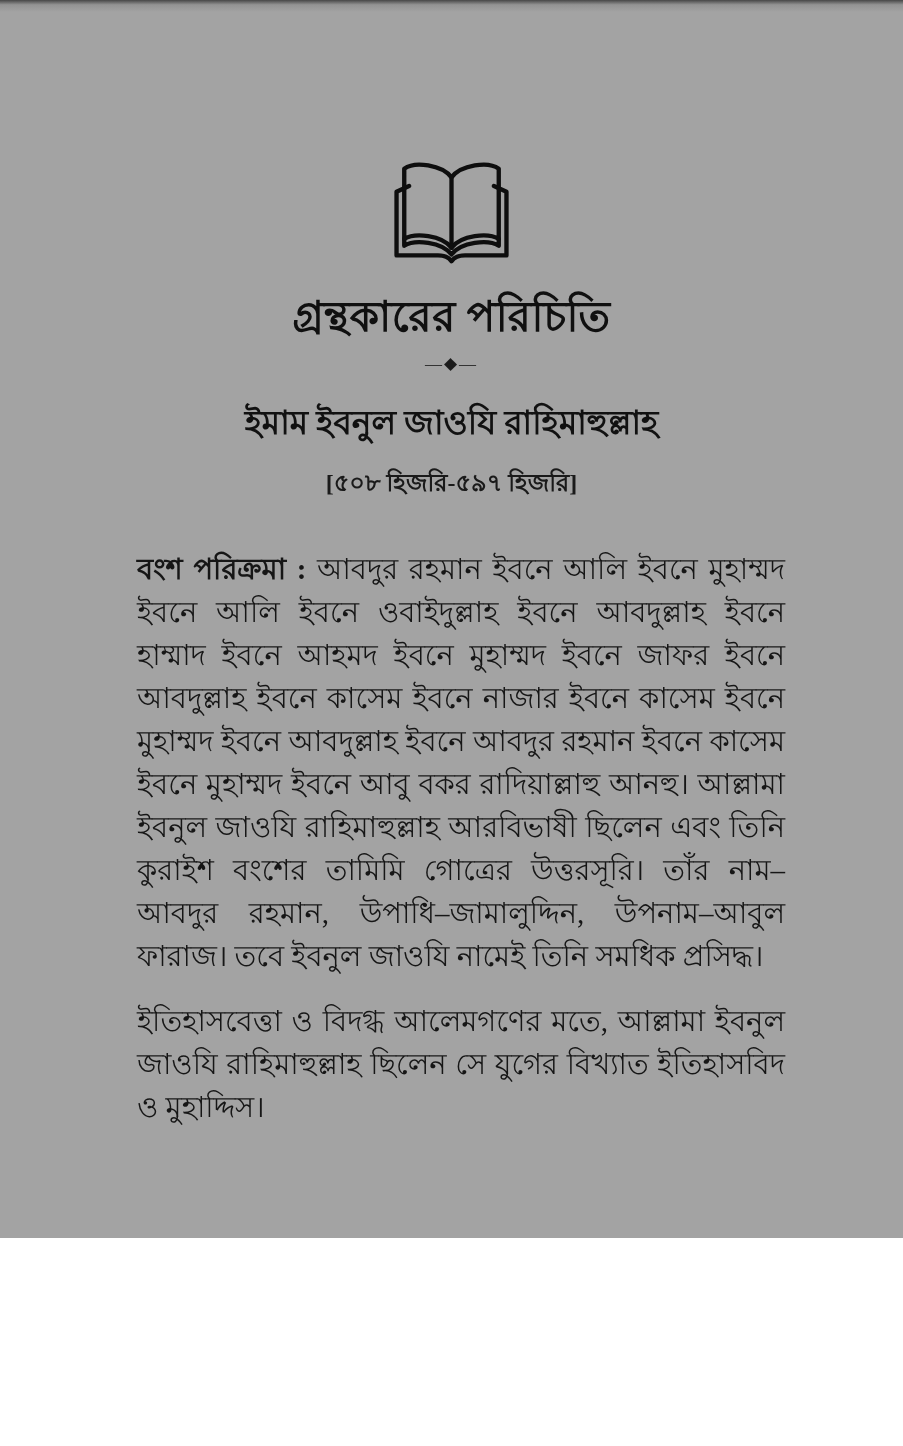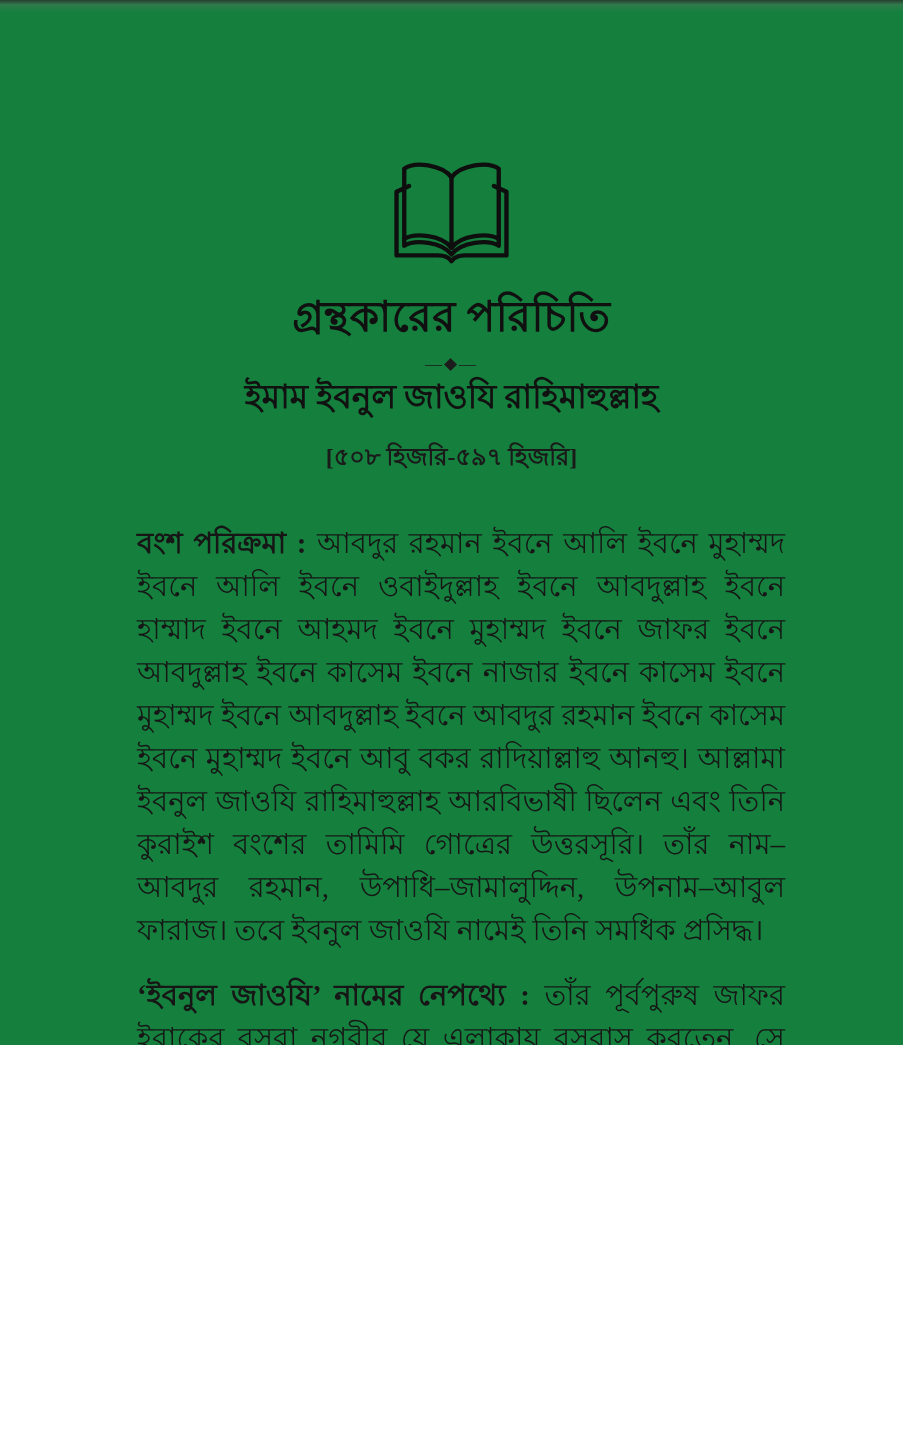--- a/index.html
+++ b/index.html
@@ -5,22 +5,22 @@
   html, body {
     margin: 0;
     padding: 0;
     background: #ffffff;
   }
   * { box-sizing: border-box; }
 
   .page {
     position: relative;
     width: 903px;
-    height: 1045px;
-    background: #15803d;
+    height: 1238px;
+    background: #a3a3a3;
     overflow: hidden;
     font-family: "Liberation Serif", "DejaVu Serif", serif;
     color: #161616;
   }
 
   
   .top-shade {
     position: absolute;
     top: 0; left: 0; right: 0;
     height: 12px;
@@ -53,21 +53,21 @@
   }
 
   .ornament {
     margin-top: 10px;
     font-size: 17px;
     letter-spacing: 2px;
     color: #1c1c1c;
   }
 
   .author-name {
-    margin-top: 2px;
+    margin-top: 28px;
     font-size: 33px;
     line-height: 42px;
     font-weight: 700;
     color: #111111;
   }
 
   .author-lifespan {
     margin-top: 24px;
     font-size: 24px;
     line-height: 30px;
@@ -133,21 +133,20 @@
 
     <div class="author-lifespan">[৫০৮ হিজরি-৫৯৭ হিজরি]</div>
 
   </div>
 
   <div class="body-text">
 
     <p><span class="lead">বংশ পরিক্রমা : </span><span>আবদুর রহমান ইবনে আলি ইবনে মুহাম্মদ ইবনে আলি ইবনে ওবাইদুল্লাহ ইবনে আবদুল্লাহ ইবনে হাম্মাদ ইবনে আহমদ ইবনে মুহাম্মদ ইবনে জাফর ইবনে আবদুল্লাহ ইবনে কাসেম ইবনে নাজার ইবনে কাসেম ইবনে মুহাম্মদ ইবনে আবদুল্লাহ ইবনে আবদুর রহমান ইবনে কাসেম ইবনে মুহাম্মদ ইবনে আবু বকর রাদিয়াল্লাহু আনহু। আল্লামা ইবনুল জাওযি রাহিমাহুল্লাহ আরবিভাষী ছিলেন এবং তিনি কুরাইশ বংশের তামিমি গোত্রের উত্তরসূরি। তাঁর নাম–আবদুর রহমান, উপাধি–জামালুদ্দিন, উপনাম–আবুল ফারাজ। তবে ইবনুল জাওযি নামেই তিনি সমধিক প্রসিদ্ধ।</span></p>
 
 
-    <p><span class="lead">‘ইবনুল জাওযি’ নামের নেপথ্যে : </span><span>তাঁর পূর্বপুরুষ জাফর ইরাকের বসরা নগরীর যে এলাকায় বসবাস করতেন, সে এলাকাটি জাওযি নামে পরিচিত ছিল। সেখানকার অধিবাসীদের জাওযি নামে আখ্যায়িত করা হতো। স্মর্তব্য, এলাকাটি ছিল নদীর পাড়ে।</span></p>
 
     <p><span class="lead"></span><span>ইতিহাসবেত্তা ও বিদগ্ধ আলেমগণের মতে, আল্লামা ইবনুল জাওযি রাহিমাহুল্লাহ ছিলেন সে যুগের বিখ্যাত ইতিহাসবিদ ও মুহাদ্দিস।</span></p>
 
   </div>
 
   <div class="corner-stripes"></div>
 
 </div>
 
 </body></html>

